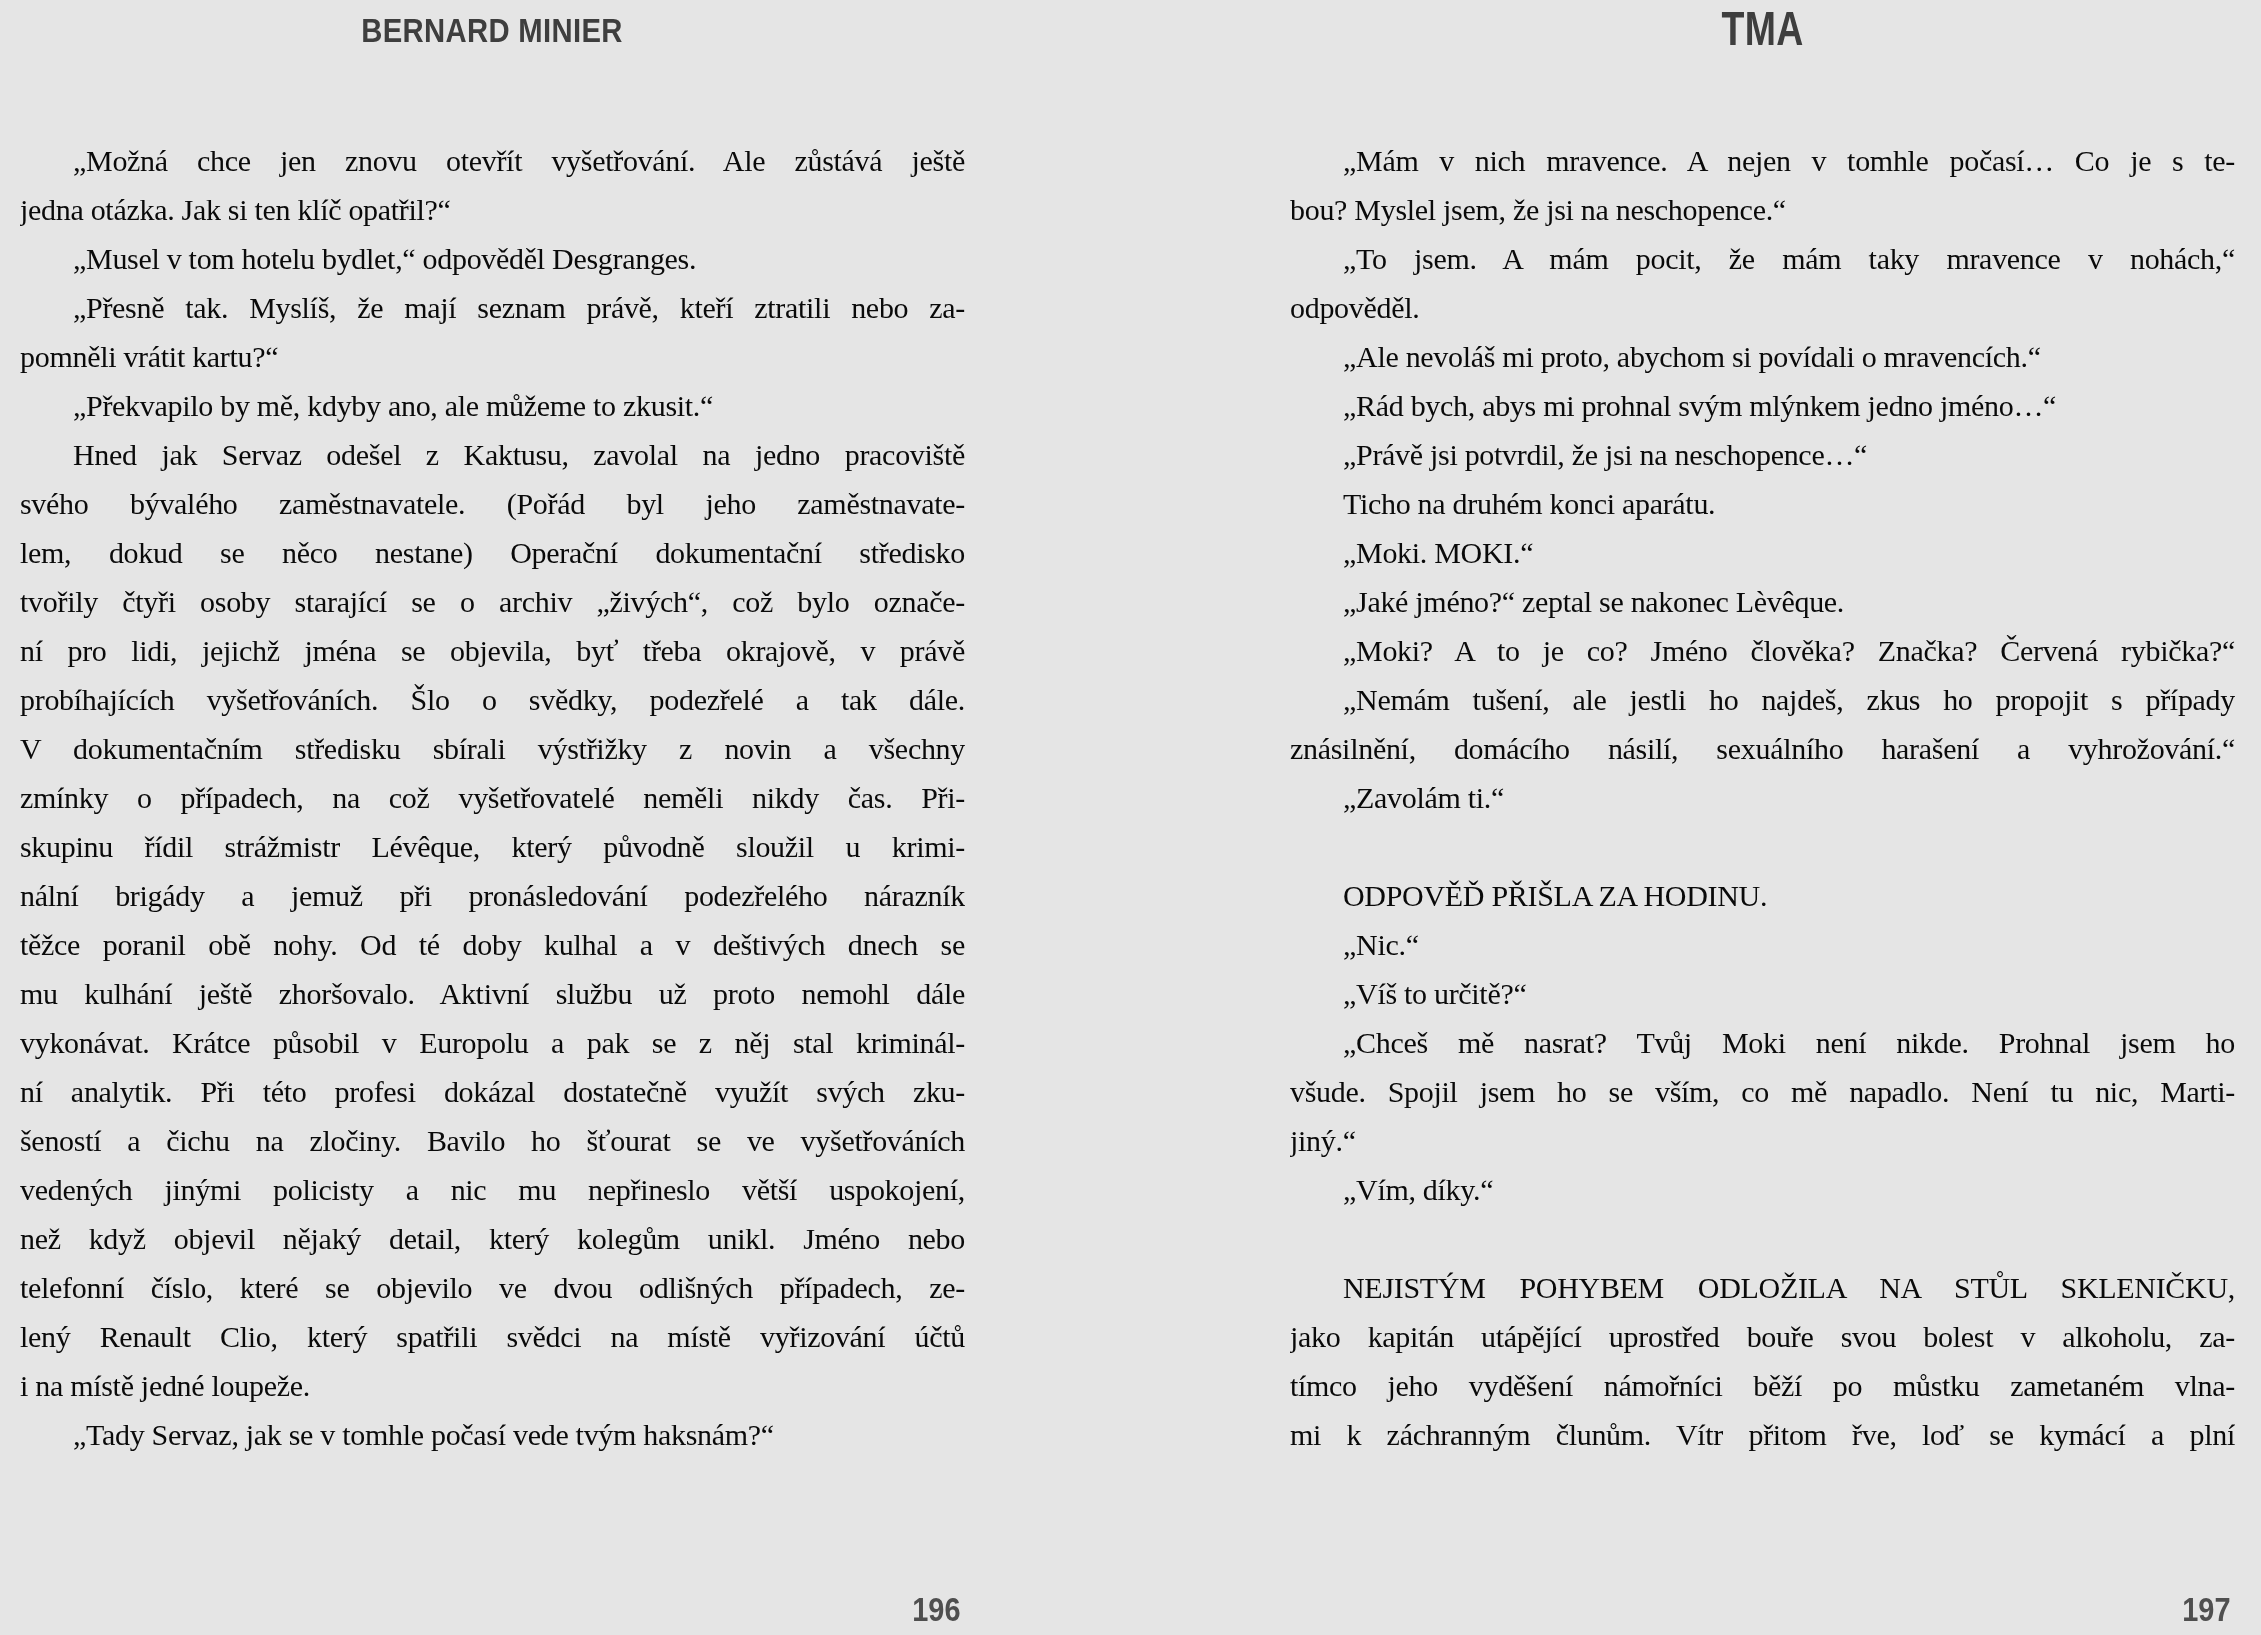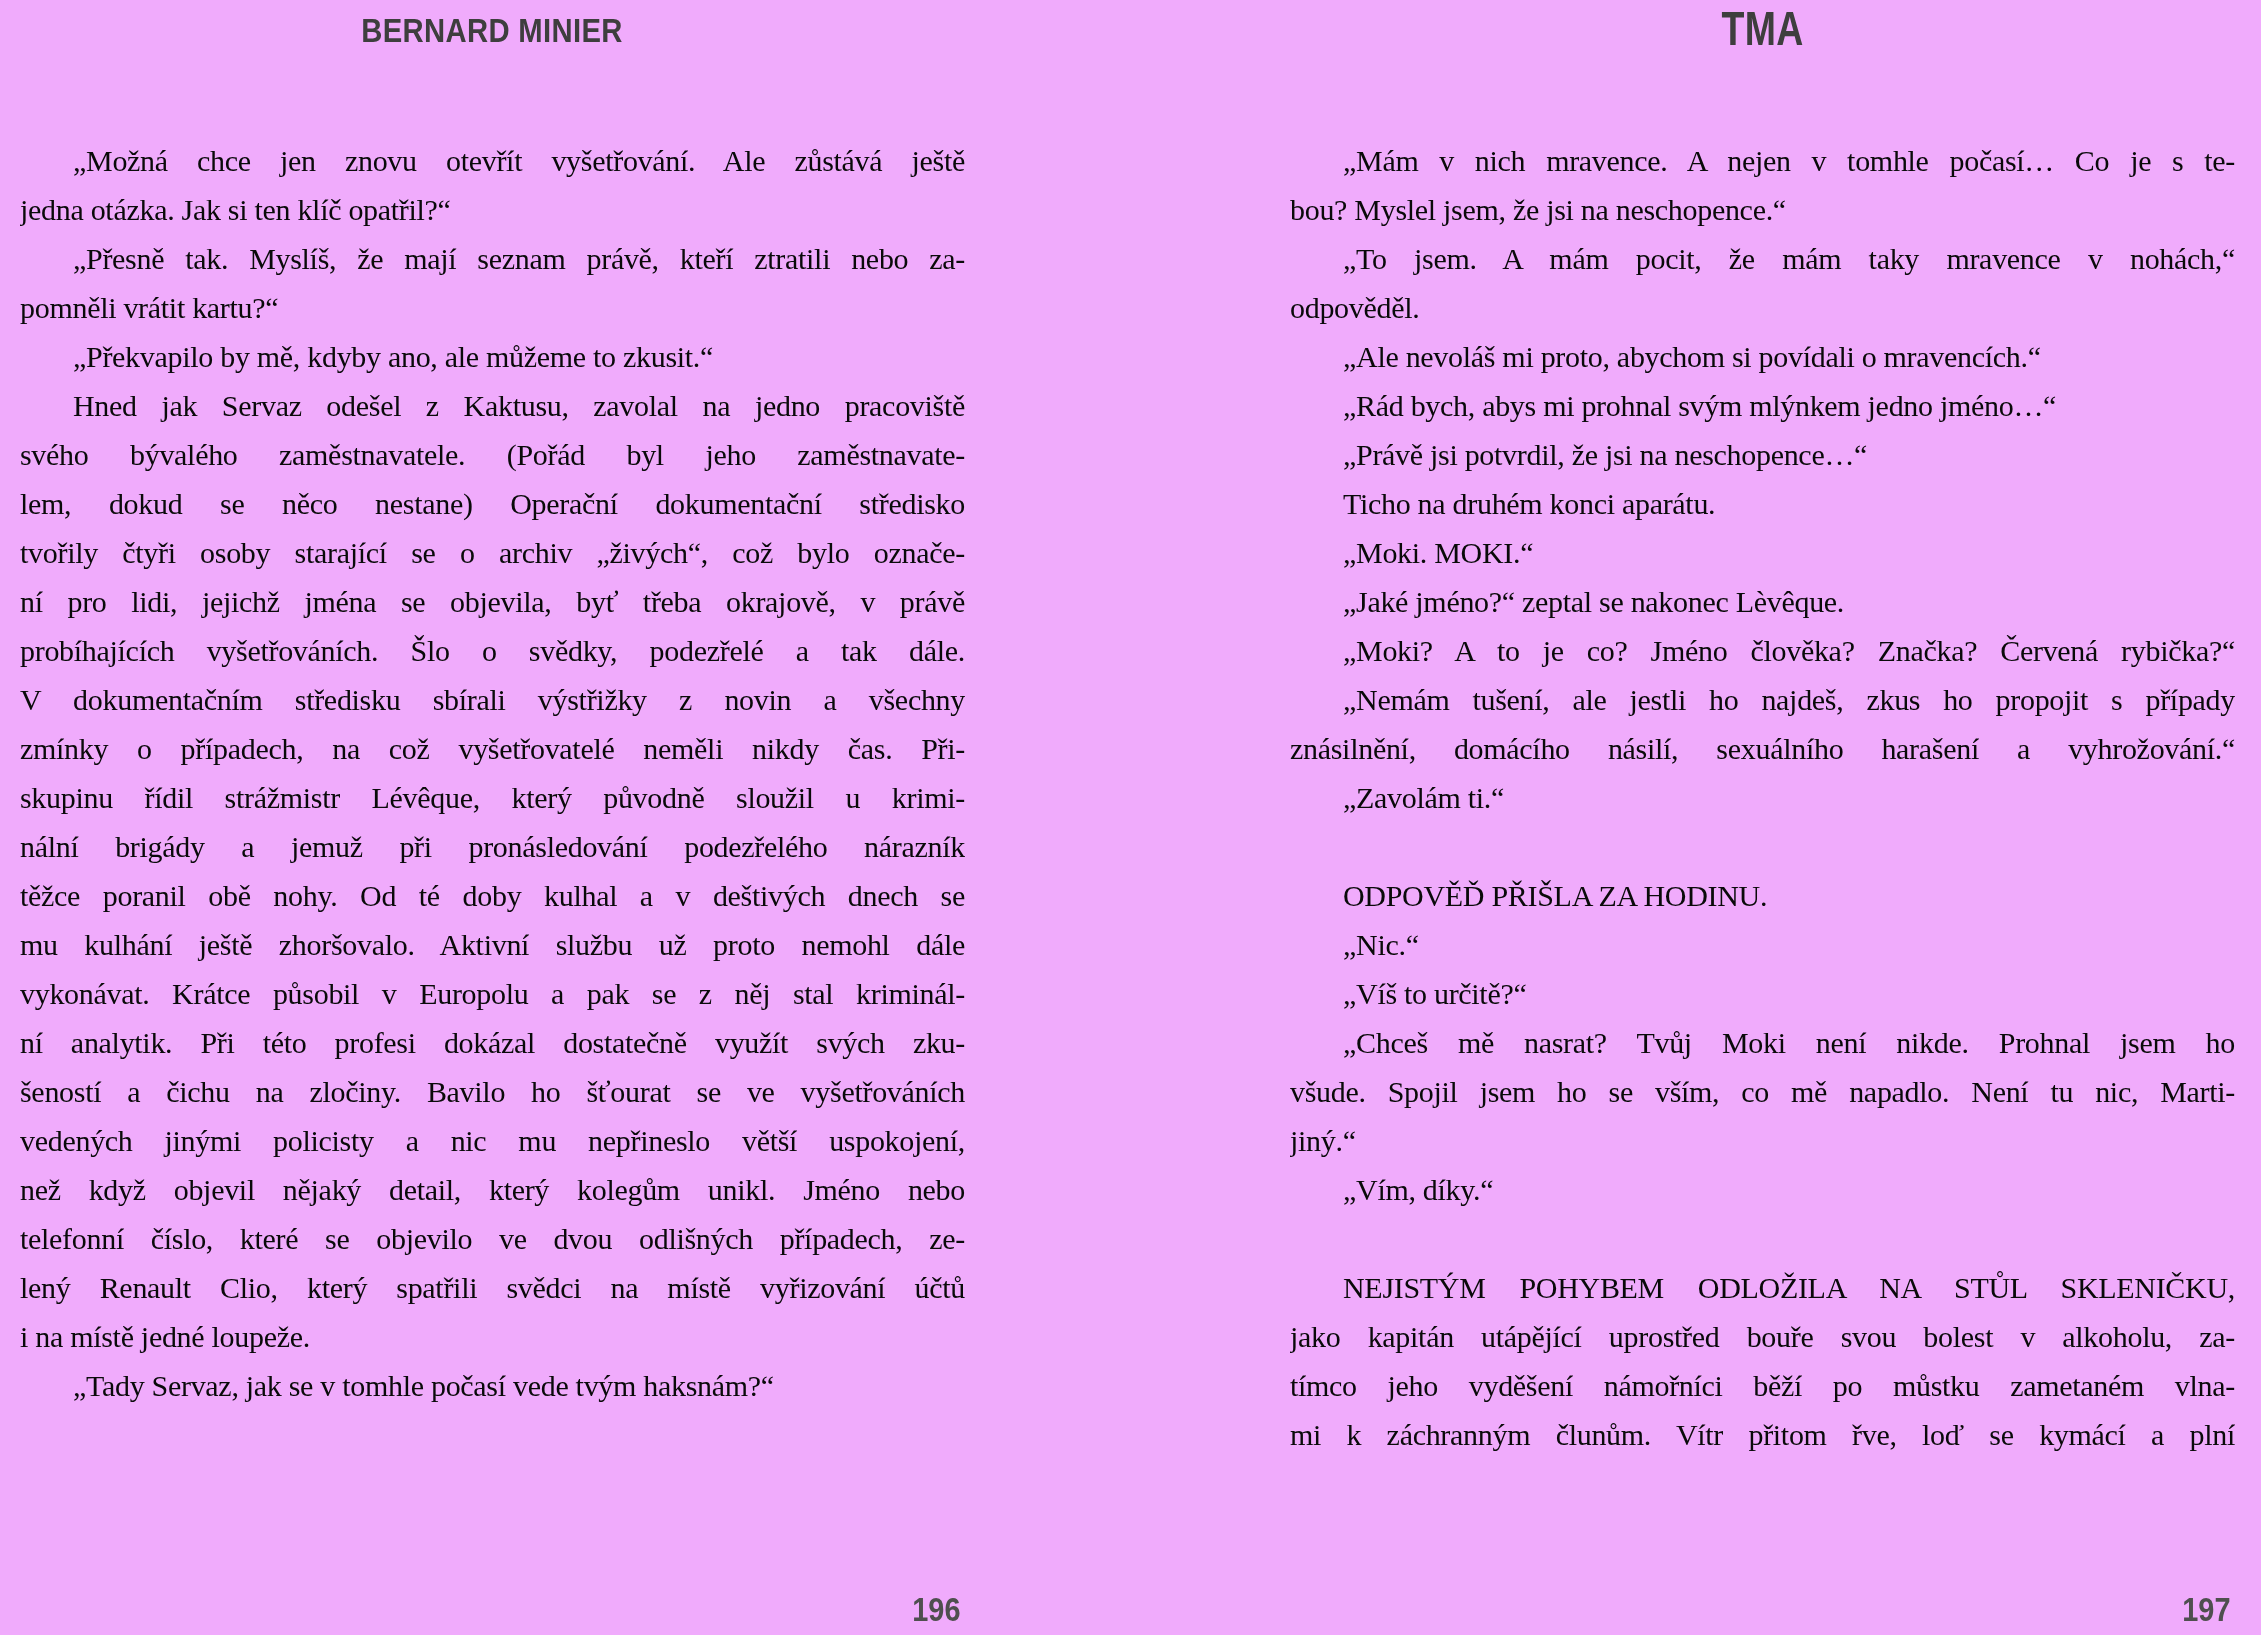--- a/index.html
+++ b/index.html
@@ -4,21 +4,21 @@
 <style>
   html, body {
     margin: 0;
     padding: 0;
     background: #ffffff;
   }
   #spread {
     position: relative;
     width: 2261px;
     height: 1635px;
-    background: #f0abfc;
+    background: #e5e5e5;
     overflow: hidden;
   }
   .page {
     position: absolute;
     top: 0;
     height: 1635px;
   }
   .page.left  { left: 0;      width: 1131px; }
   .page.right { left: 1131px; width: 1130px; }
 
@@ -86,20 +86,21 @@
 
 <div id="spread">
 
   <div class="page left">
     <div class="running-head">
       <span class="cond">BERNARD MINIER</span>
     </div>
     <div class="textbody">
         <div class="ln ind">„Možná chce jen znovu otevřít vyšetřování. Ale zůstává ještě</div>
         <div class="ln ll">jedna otázka. Jak si ten klíč opatřil?“</div>
+        <div class="ln ll ind">„Musel v tom hotelu bydlet,“ odpověděl Desgranges.</div>
         <div class="ln ind">„Přesně tak. Myslíš, že mají seznam právě, kteří ztratili nebo za-</div>
         <div class="ln ll">pomněli vrátit kartu?“</div>
         <div class="ln ll ind">„Překvapilo by mě, kdyby ano, ale můžeme to zkusit.“</div>
         <div class="ln ind">Hned jak Servaz odešel z Kaktusu, zavolal na jedno pracoviště</div>
         <div class="ln">svého bývalého zaměstnavatele. (Pořád byl jeho zaměstnavate-</div>
         <div class="ln">lem, dokud se něco nestane) Operační dokumentační středisko</div>
         <div class="ln">tvořily čtyři osoby starající se o archiv „živých“, což bylo označe-</div>
         <div class="ln">ní pro lidi, jejichž jména se objevila, byť třeba okrajově, v právě</div>
         <div class="ln">probíhajících vyšetřováních. Šlo o svědky, podezřelé a tak dále.</div>
         <div class="ln">V dokumentačním středisku sbírali výstřižky z novin a všechny</div>

